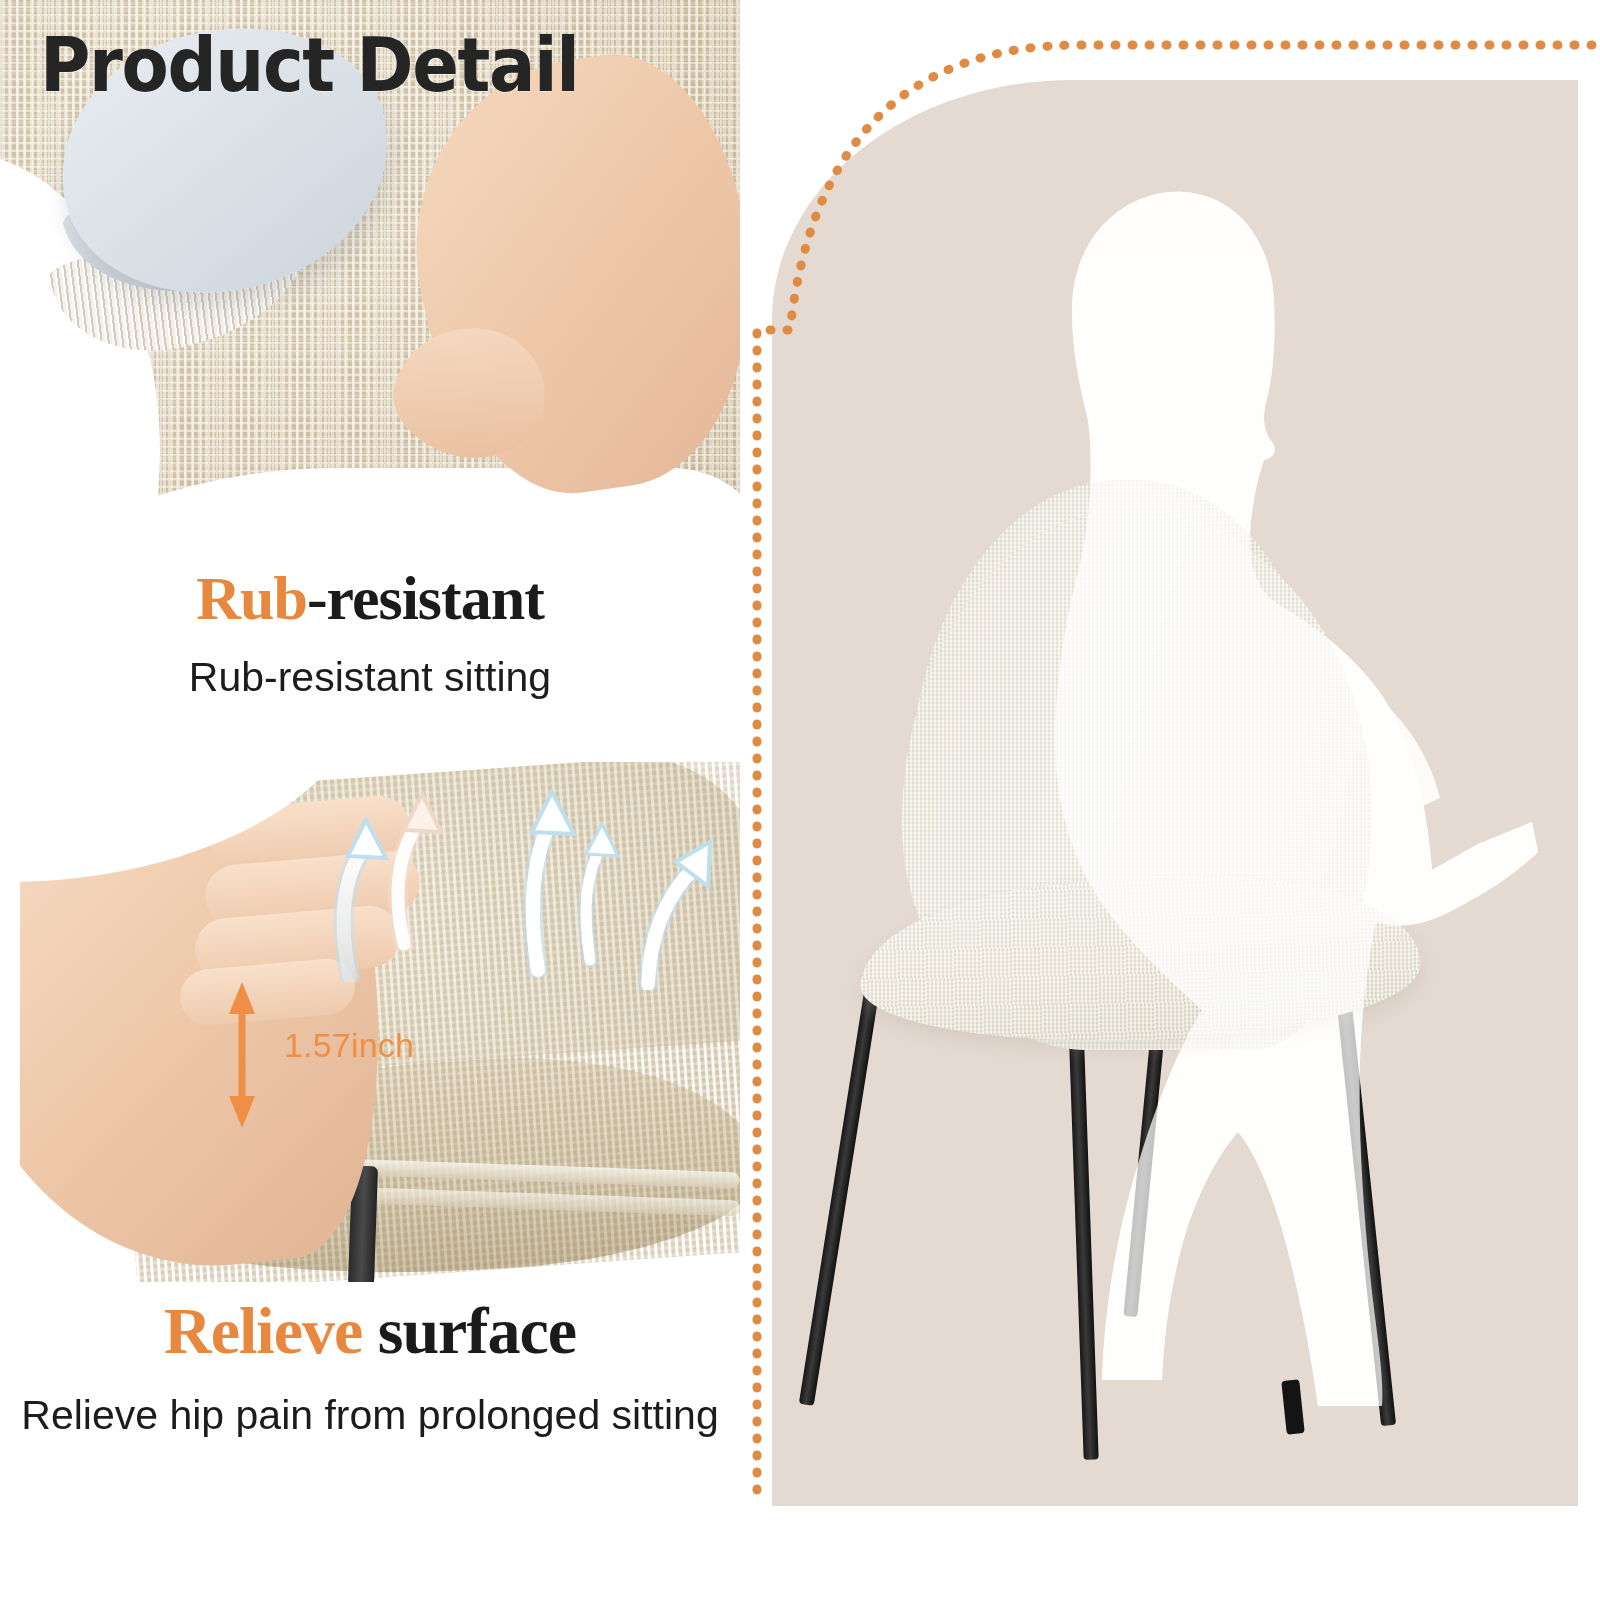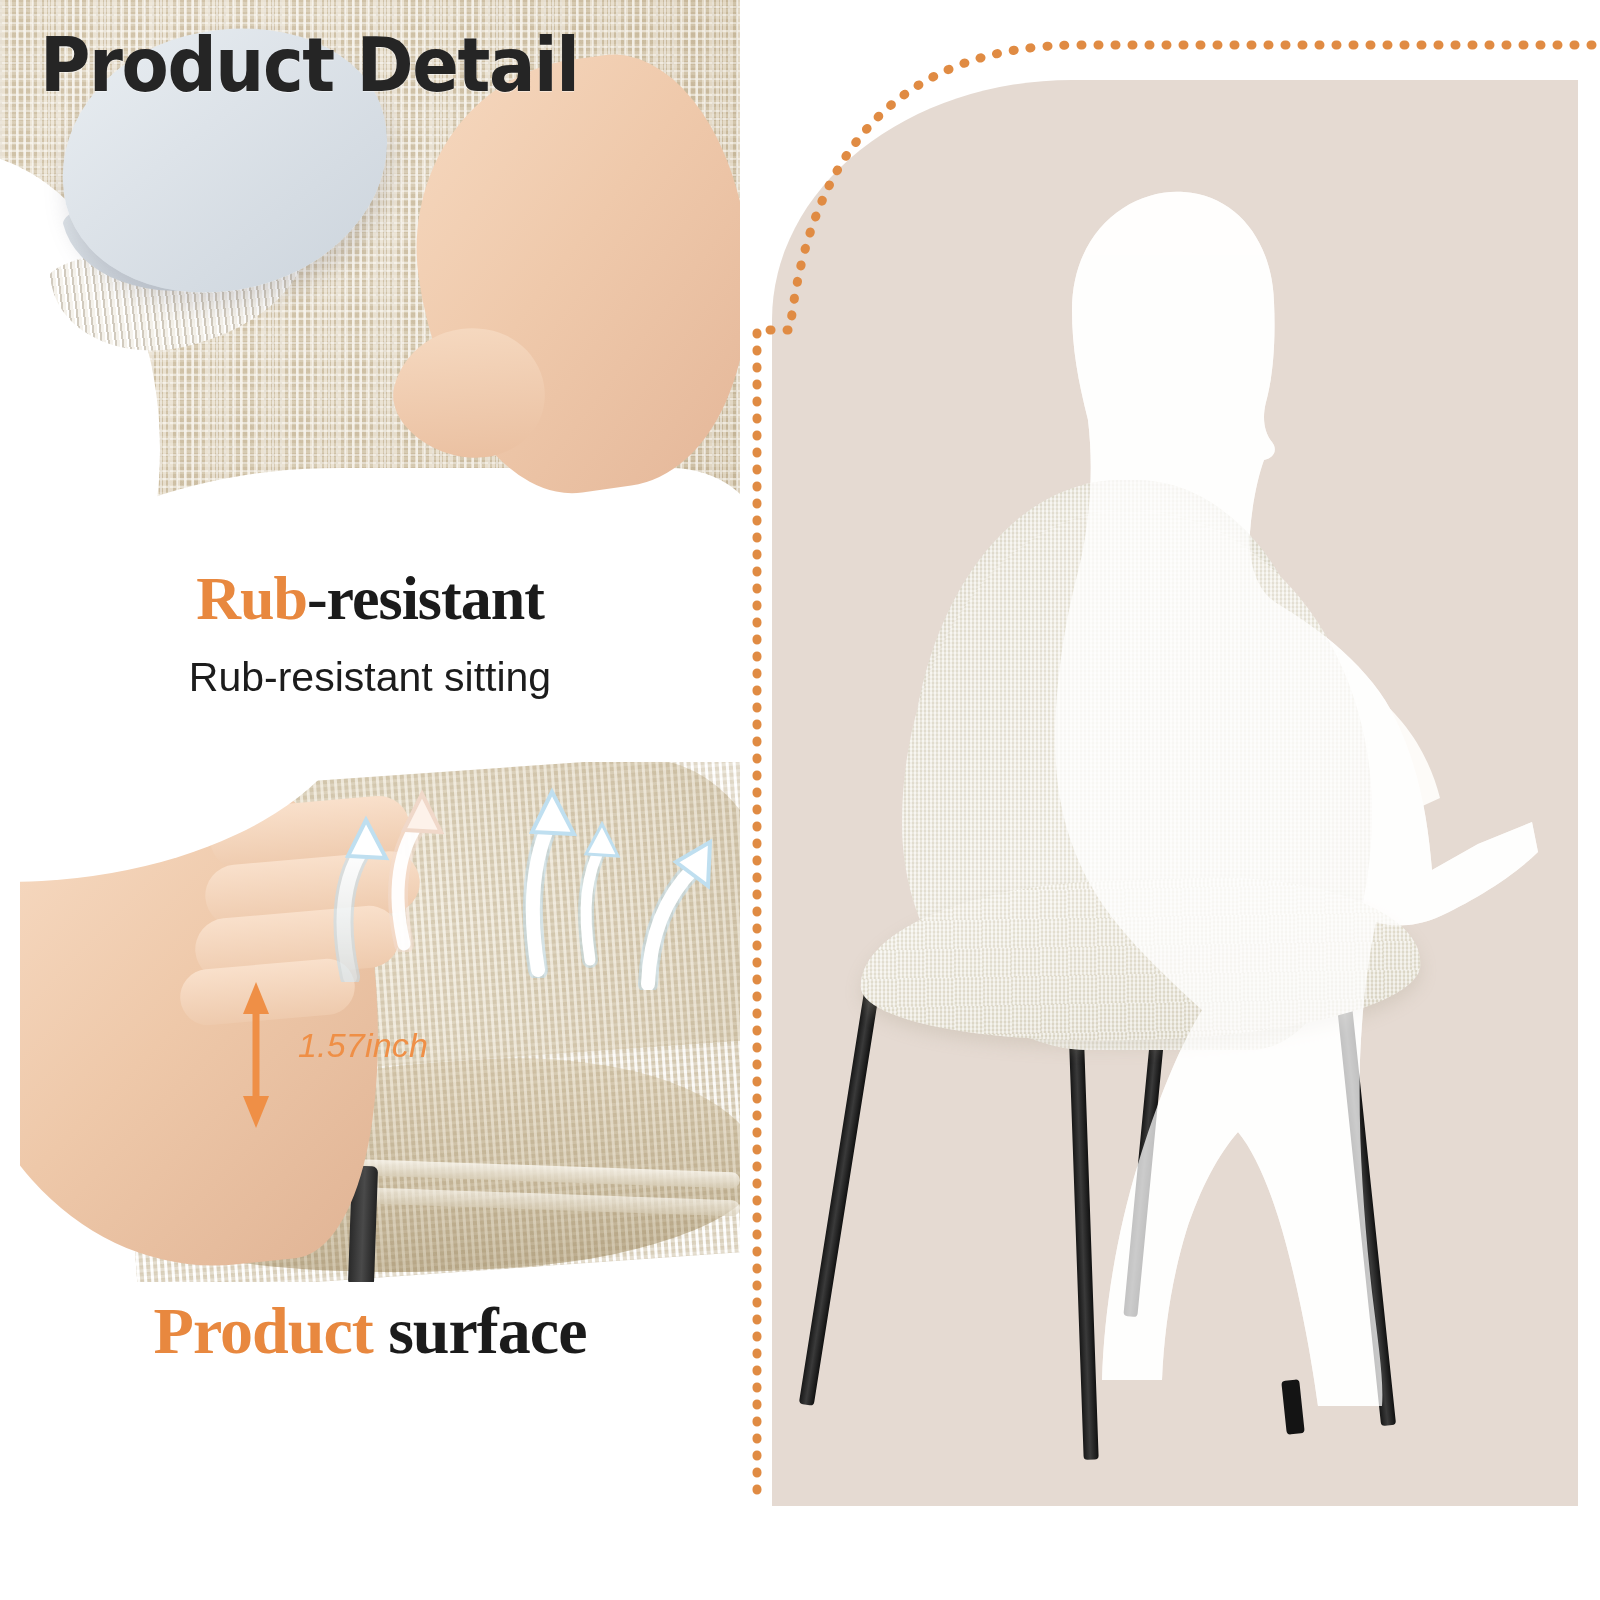--- a/index.html
+++ b/index.html
@@ -142,21 +142,21 @@
   .cushion-mask-tl {
     position:absolute; left:-170px; top:-180px; width:520px; height:300px;
     background:#fff; border-radius:0 0 70% 0;
   }
 
   
   .air { position:absolute; }
   .air svg { display:block; }
 
   
-  .measure { position:absolute; left:236px; top:980px; width:260px; height:150px;font-style:italic; }
+  .measure { position:absolute; left:222px; top:980px; width:260px; height:150px; }
   .measure .label {
     position:absolute; left:62px; top:46px; font-size:34px; color:#ef8f46;
     font-weight:400; letter-spacing:.2px; white-space:nowrap;
   }
 
   
   .heading-2 { position:absolute; left:0; top:1296px; width:740px; text-align:center; }
   .heading-2 .kicker { font-size:66px; }
   .heading-2 .subcopy { font-size:41px; margin-top:24px; }
 
@@ -317,21 +317,22 @@
     <div class="measure">
       <svg width="40" height="150" viewBox="0 0 40 150">
         <line x1="20" y1="28" x2="20" y2="122" stroke="#ef8f46" stroke-width="7"></line>
         <path d="M20,2 L33,34 L7,34 Z" fill="#ef8f46"></path>
         <path d="M20,148 L33,116 L7,116 Z" fill="#ef8f46"></path>
       </svg>
       <div class="label">1.57inch</div>
     </div>
 
     <div class="heading-2">
-      <div class="kicker"><span class="hl">Product</span><span> surface</span></div>
+      <div class="kicker"><span class="hl">Relieve</span><span> surface</span></div>
+      <div class="subcopy">Relieve hip pain from prolonged sitting</div>
     </div>
   </div>
 
   <div class="right-panel">
 
     <svg class="silhouette" viewBox="0 0 806 1426">
       <path fill="#fdfbf8" d="
         M300,230
         C300,150 360,108 412,112
         C466,116 500,162 502,222

